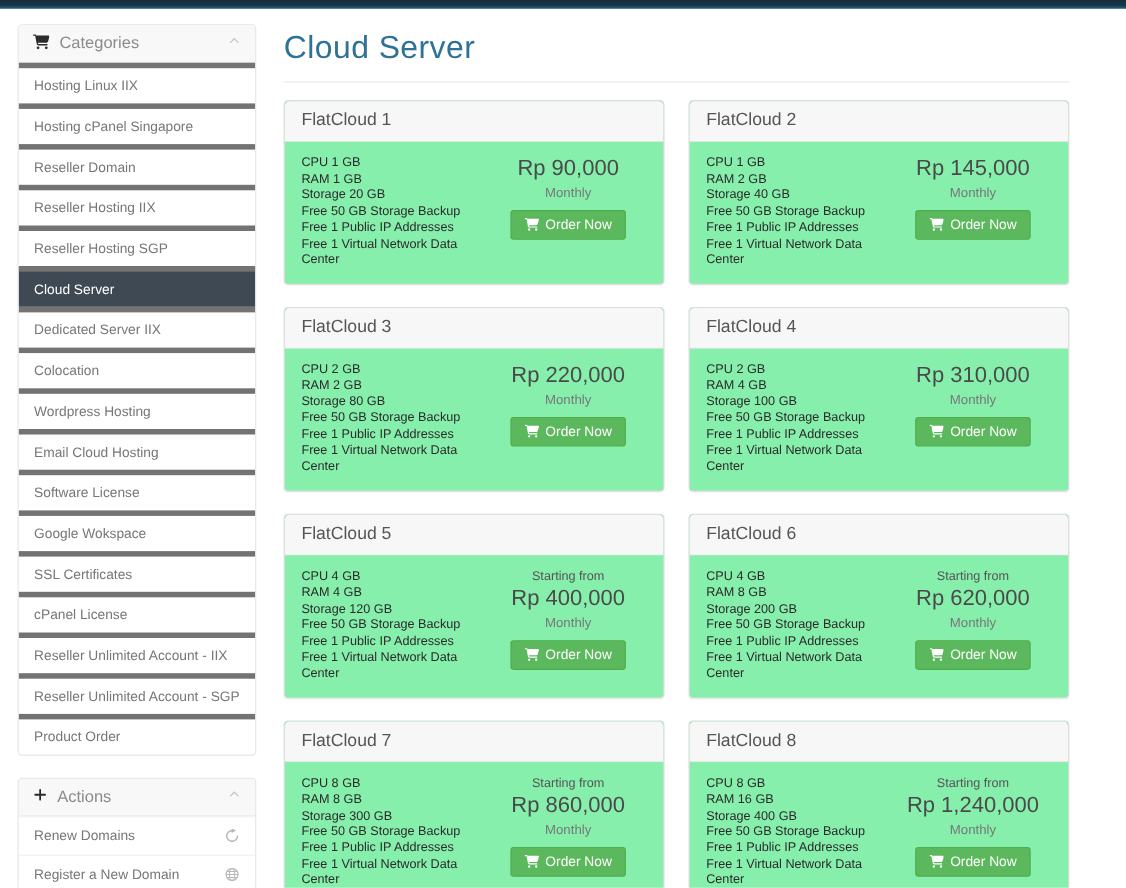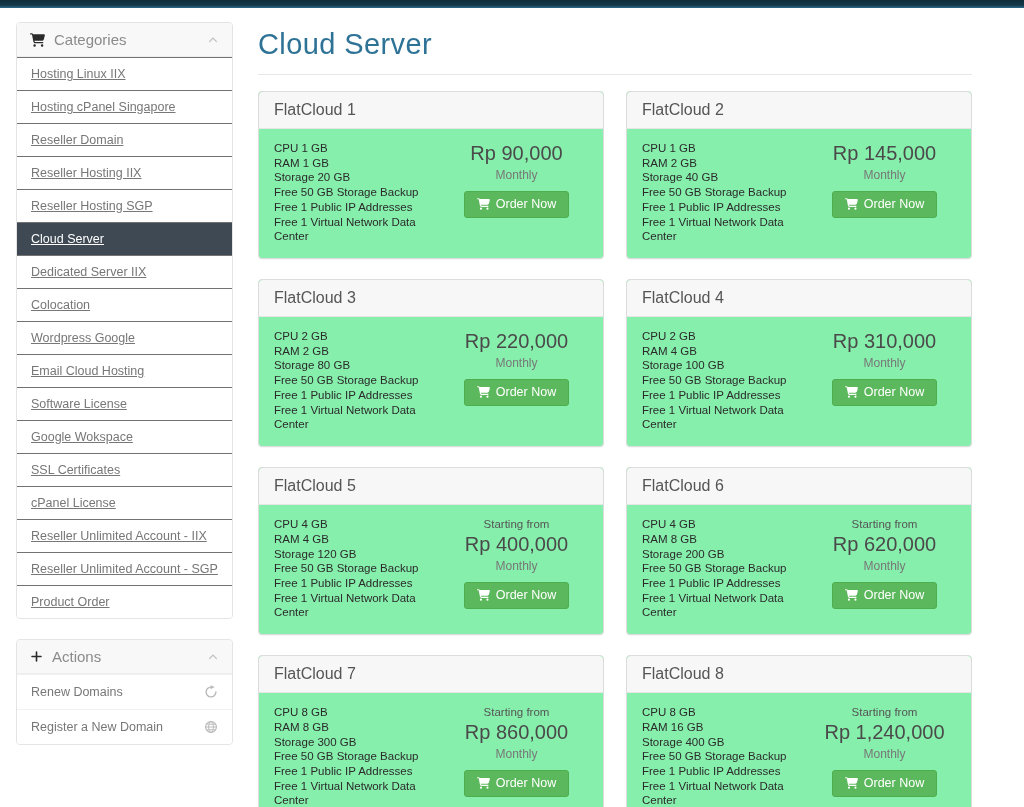--- a/index.html
+++ b/index.html
@@ -14,28 +14,28 @@
     background:linear-gradient(to bottom,#122c3a 0%,#15394b 65%,#2d6a8c 100%);
   }
   .layout { display:flex; align-items:flex-start; padding:14px 0 0 16px; }
 
   
   .sidebar { flex:0 0 217px; width:217px; }
   .panel {
     border:1px solid #e4e4e4; border-radius:4px; background:#fff; overflow:hidden;
   }
   .panel-header {
-    background:#f8f8f8; padding:8px 13px; display:flex; align-items:center; gap:9px;
+    background:#f8f8f8; padding:8px 13px; display:flex; align-items:flex-start; gap:9px;
     color:#8b8b8b; font-size:15px; border-bottom:1px solid #ededed; cursor:pointer;
   }
   .hdr-icon { color:#2b2b2b; display:inline-flex; }
   .chev { margin-left:auto; color:#c3c3c3; display:inline-flex; }
   .side-item {
     padding:9px 14px; font-size:12.5px; color:#777; cursor:pointer;
-    border-top:1px solid #737373; background:#fff;text-decoration:underline;
+    border-top:5px solid #737373; background:#fff;
   }
   .side-item:first-of-type { border-top:none; }
   .side-item.active { background:#3e4953; color:#fff; }
   .actions-panel { margin-top:20px; }
   .action-item {
     display:flex; justify-content:space-between; align-items:center;
     padding:10px 14px; font-size:12.5px; color:#777; border-top:1px solid #f1f1f1;
     cursor:pointer; background:#fff;text-align:right;
   }
   .act-icon { color:#b9b9b9; display:inline-flex; }
@@ -98,21 +98,21 @@
         </span>
       </div>
       <div class="side-item">Hosting Linux IIX</div>
       <div class="side-item">Hosting cPanel Singapore</div>
       <div class="side-item">Reseller Domain</div>
       <div class="side-item">Reseller Hosting IIX</div>
       <div class="side-item">Reseller Hosting SGP</div>
       <div class="side-item active">Cloud Server</div>
       <div class="side-item">Dedicated Server IIX</div>
       <div class="side-item">Colocation</div>
-      <div class="side-item">Wordpress Google</div>
+      <div class="side-item">Wordpress Hosting</div>
       <div class="side-item">Email Cloud Hosting</div>
       <div class="side-item">Software License</div>
       <div class="side-item">Google Wokspace</div>
       <div class="side-item">SSL Certificates</div>
       <div class="side-item">cPanel License</div>
       <div class="side-item">Reseller Unlimited Account - IIX</div>
       <div class="side-item">Reseller Unlimited Account - SGP</div>
       <div class="side-item">Product Order</div>
     </div>
 

